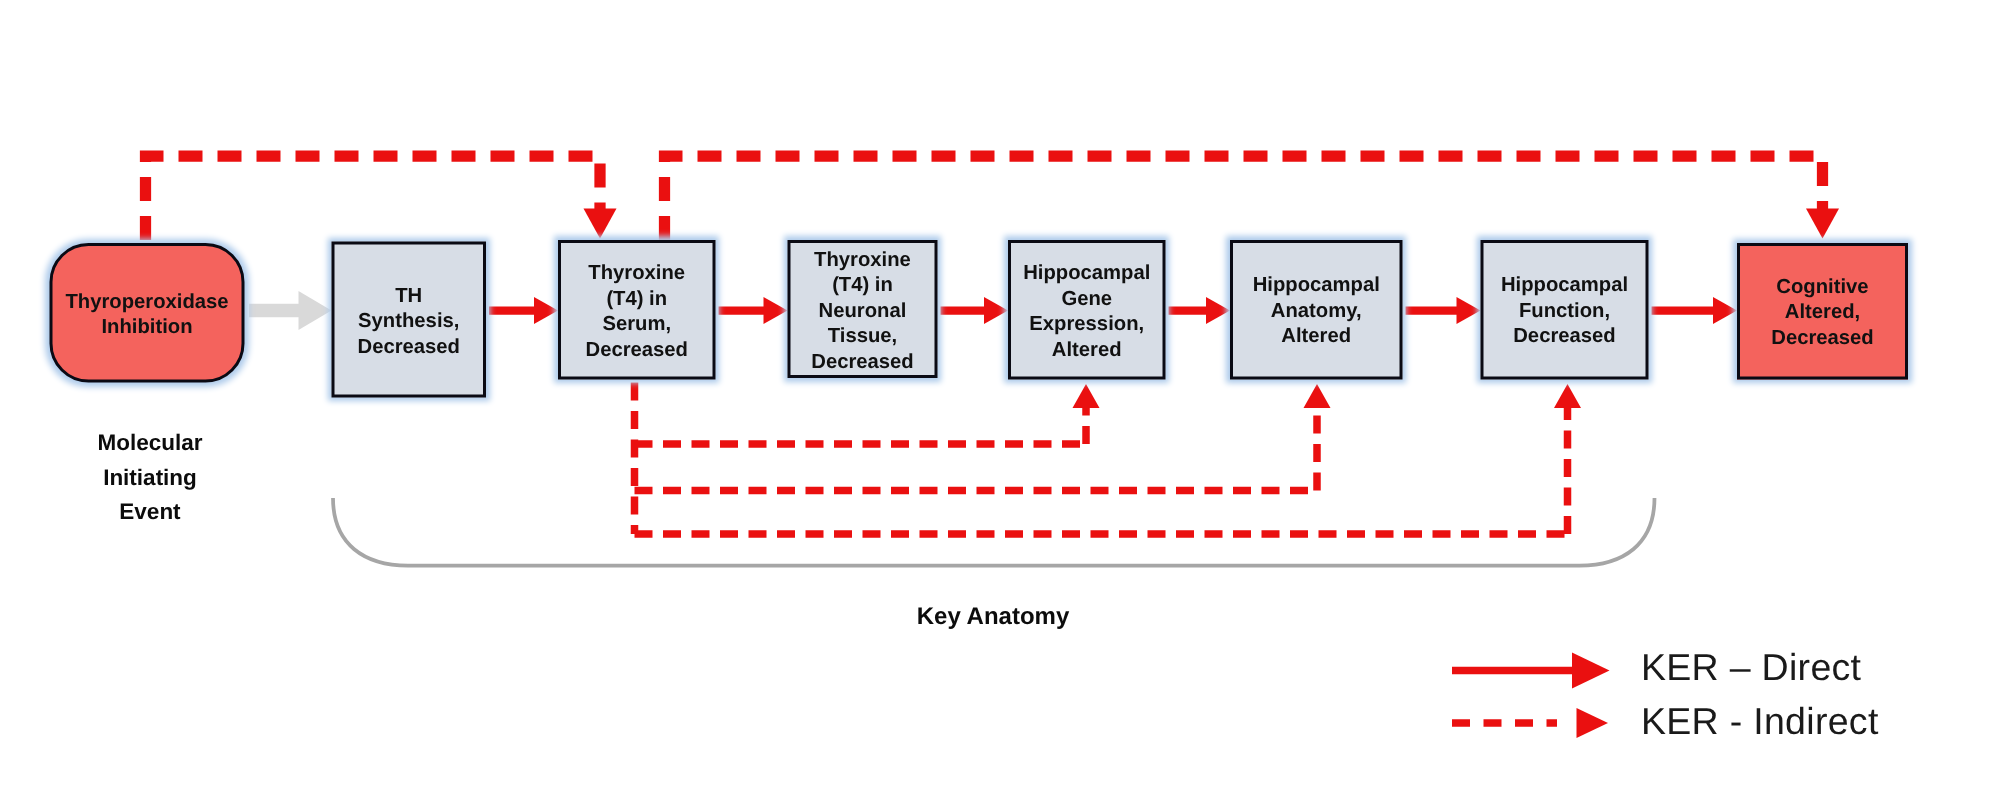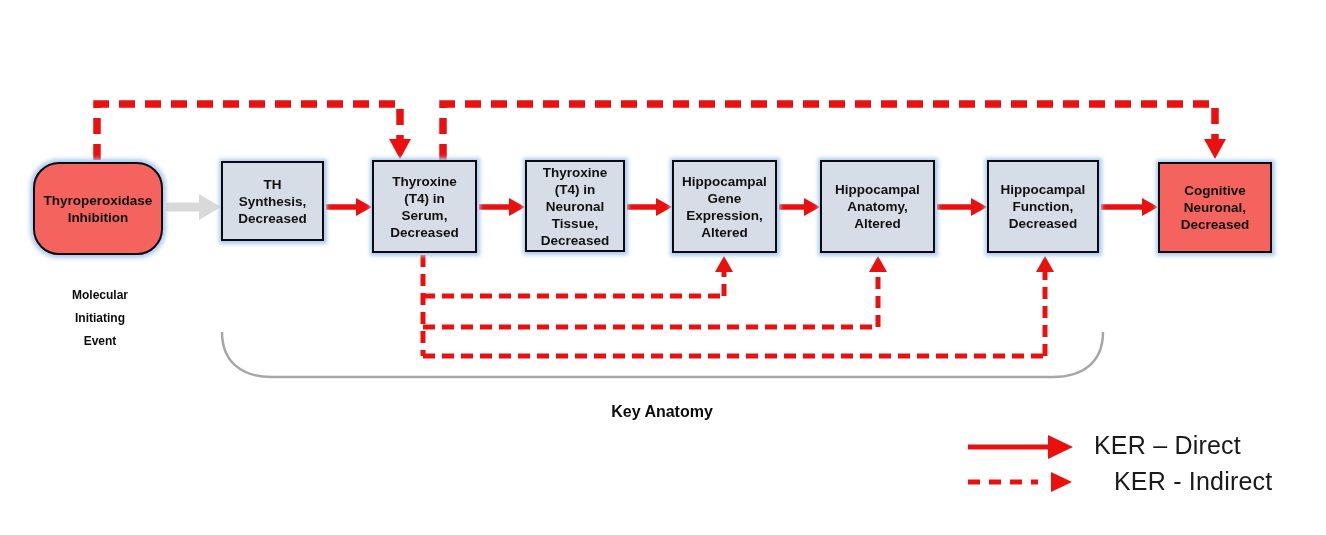--- a/index.html
+++ b/index.html
@@ -16,21 +16,21 @@
     font-weight:bold; font-size:13.5px; line-height:17px; color:var(--text-dark);
     border:2.5px solid var(--box-border);
     box-shadow:0 0 4px 2.5px var(--box-glow);
     padding:0 2px;
   }
   .node.key-event { background:var(--key-event-box-fill); }
   .node.initiating-event, .node.adverse-outcome { background:var(--event-box-fill); }
 
   .stage-label {
     position:absolute; text-align:center; white-space:pre-line;
-    font-weight:bold; font-size:12px; line-height:23px; color:#0c0c0c;
+    font-weight:bold; font-size:15px; line-height:23px; color:#0c0c0c;
   }
   .key-events-label {
     position:absolute; text-align:center;
     font-weight:bold; font-size:16px; color:#0c0c0c;
   }
   .legend-label {
     position:absolute; font-size:25px; color:#1a1a1a; letter-spacing:0.2px;text-align:right;
   }
 
   
@@ -112,21 +112,21 @@
     </g>
     <g>
       <line class="dash-legend" x1="968" y1="482" x2="1038" y2="482"></line>
       <polygon class="red-head" points="1072,482 1051,472 1051,492"></polygon>
     </g>
   </svg>
 
   <div id="nodes">
       <div class="node initiating-event" style="left: 33px; top: 162px; width: 130px; height: 93px; border-radius: 26px;">Thyroperoxidase
 Inhibition</div>
-      <div class="node key-event" style="left: 221px; top: 161px; width: 103px; height: 80px;">TH
+      <div class="node key-event" style="left: 221px; top: 161px; width: 103px; height: 104px;">TH
 Synthesis,
 Decreased</div>
       <div class="node key-event" style="left: 372px; top: 160px; width: 105px; height: 93px;">Thyroxine
 (T4) in
 Serum,
 Decreased</div>
       <div class="node key-event" style="left: 525px; top: 160px; width: 100px; height: 92px;">Thyroxine
 (T4) in
 Neuronal
 Tissue,
@@ -135,27 +135,27 @@
 Gene
 Expression,
 Altered</div>
       <div class="node key-event" style="left: 820px; top: 160px; width: 115px; height: 93px;">Hippocampal
 Anatomy,
 Altered</div>
       <div class="node key-event" style="left: 987px; top: 160px; width: 112px; height: 93px;">Hippocampal
 Function,
 Decreased</div>
       <div class="node adverse-outcome" style="left: 1158px; top: 162px; width: 114px; height: 91px;">Cognitive
-Neuronal,
+Altered,
 Decreased</div>
     </div>
 
   <div class="stage-label" style="left:40px; top:284px; width:120px;">Molecular
 Initiating
 Event</div>
 
 
   <div class="key-events-label" style="left:592px; top:403px; width:140px;">Key Anatomy</div>
 
   <div class="legend-label" style="left:1094px; top:431px;">KER – Direct</div>
 
-  <div class="legend-label" style="left:1094px; top:467px;margin-left:20px;">KER - Indirect</div>
+  <div class="legend-label" style="left:1094px; top:467px;">KER - Indirect</div>
 </div>
 
 </body></html>

